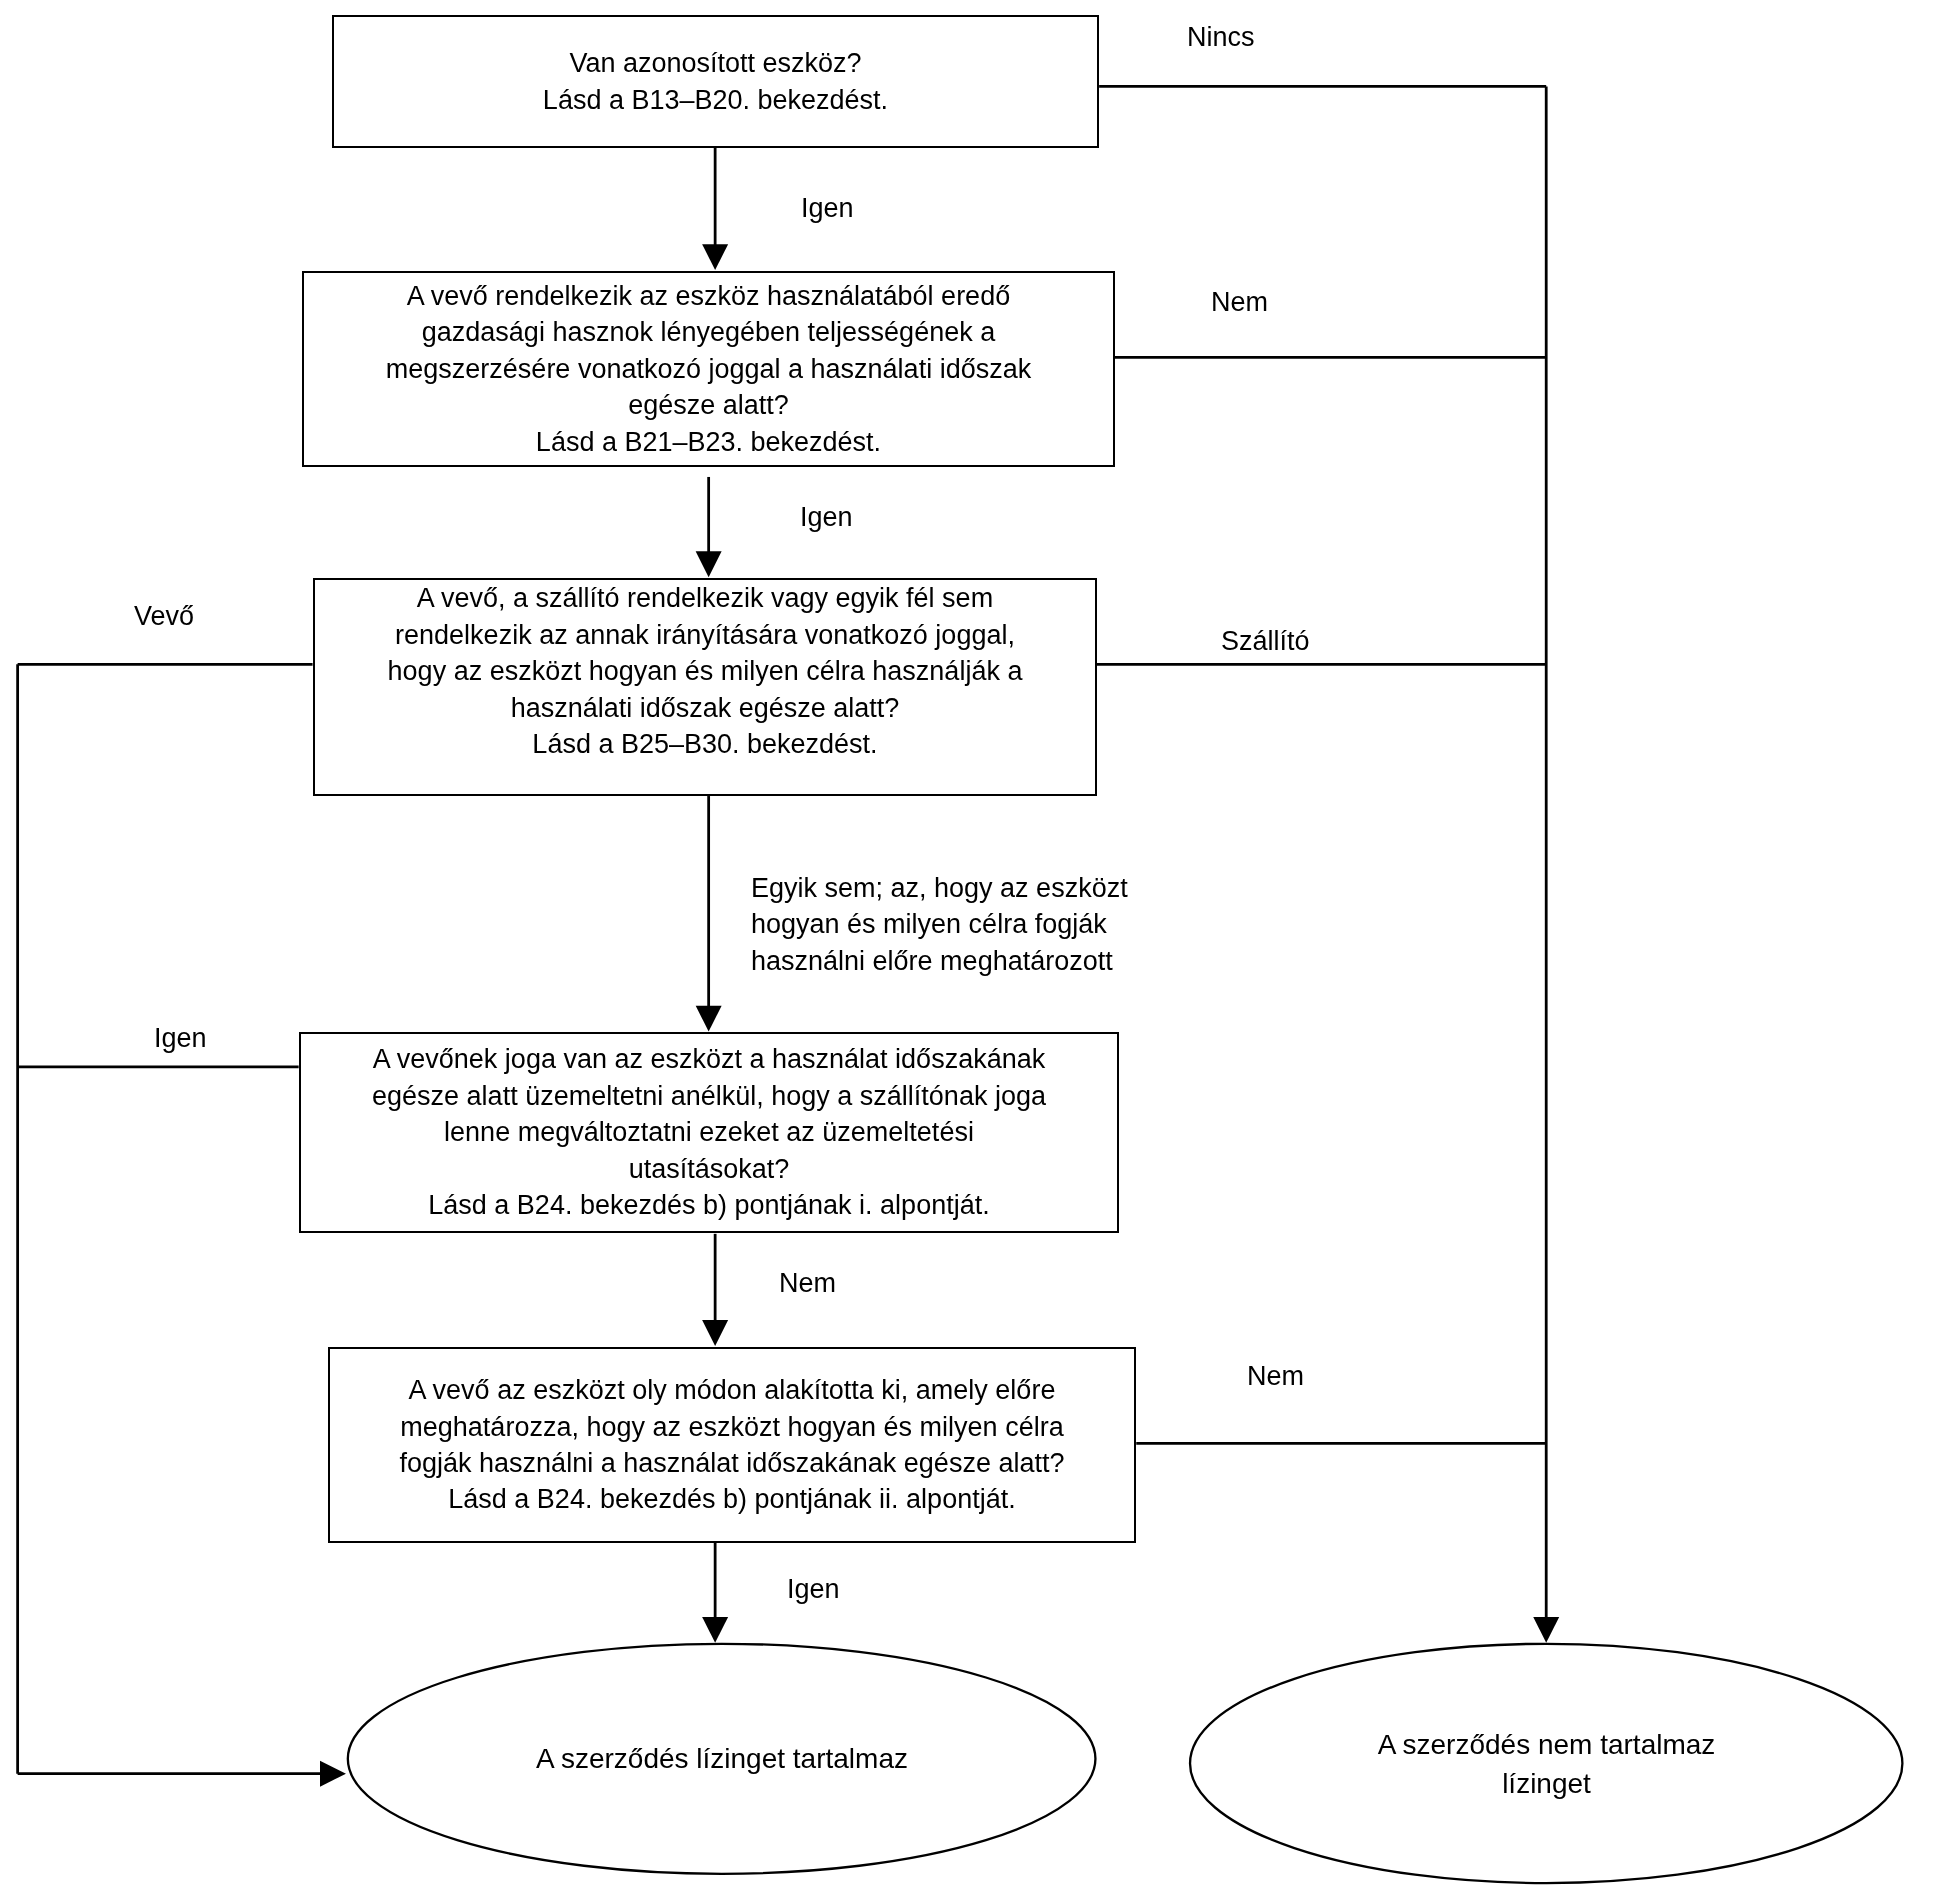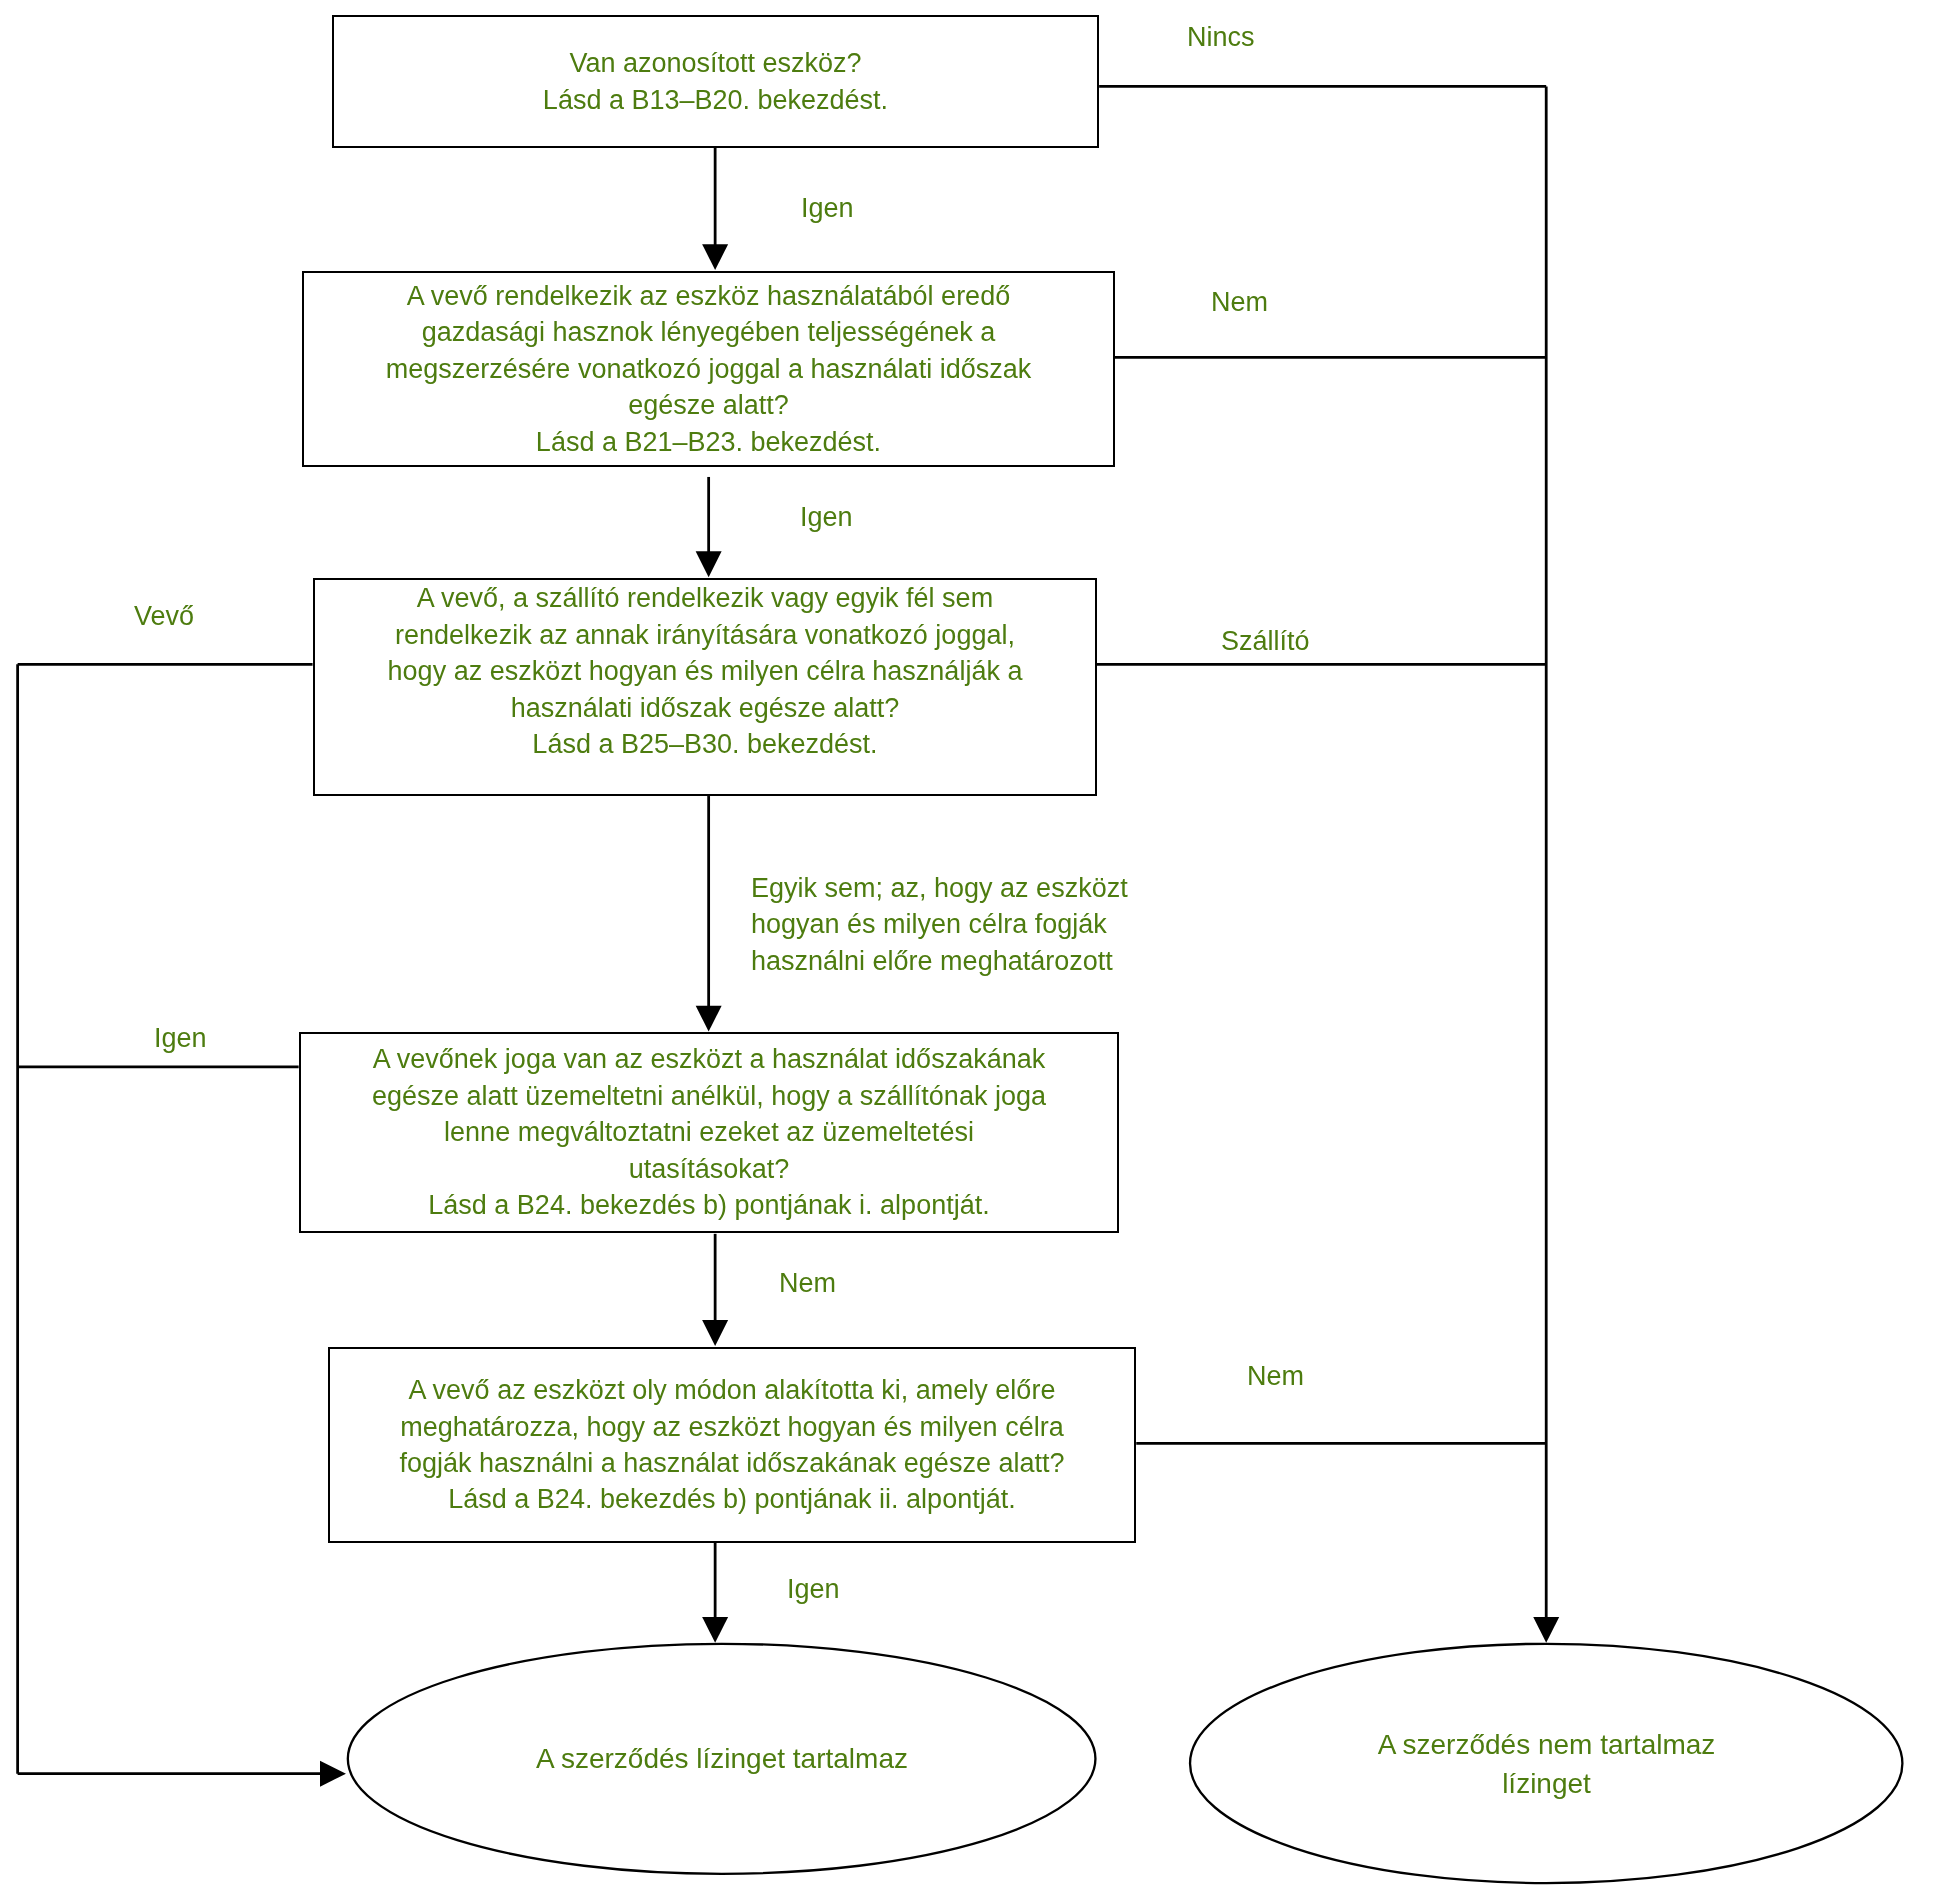--- a/index.html
+++ b/index.html
@@ -6,21 +6,21 @@
     margin: 0;
     padding: 0;
     background: #ffffff;
   }
   .canvas {
     position: relative;
     width: 1933px;
     height: 1900px;
     background: #ffffff;
     font-family: "Liberation Sans", sans-serif;
-    color: #4d7c0f;
+    color: #000000;
     overflow: hidden;
   }
   svg.connectors {
     position: absolute;
     left: 0;
     top: 0;
     pointer-events: none;
   }
   .box {
     position: absolute;

